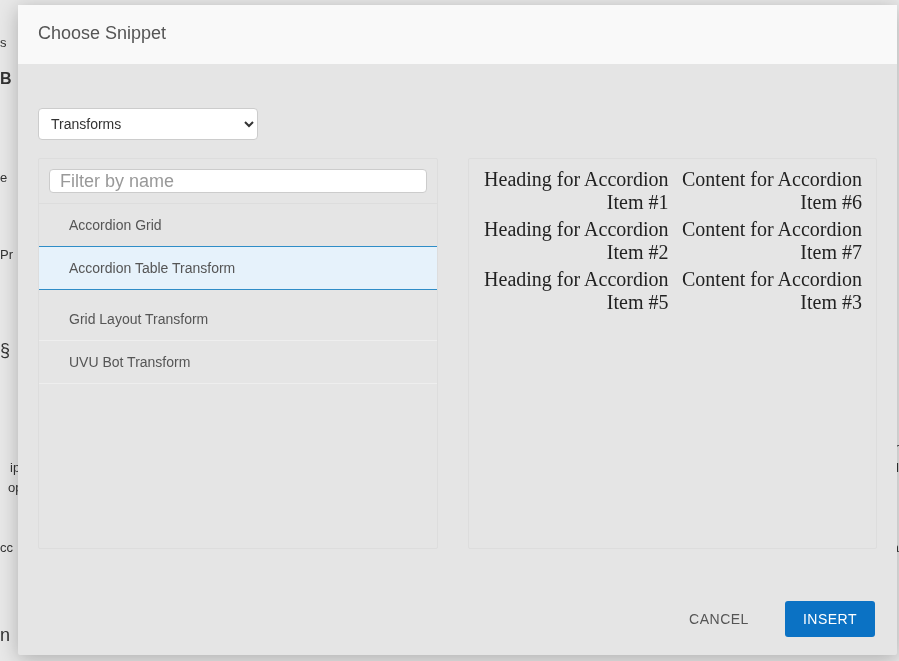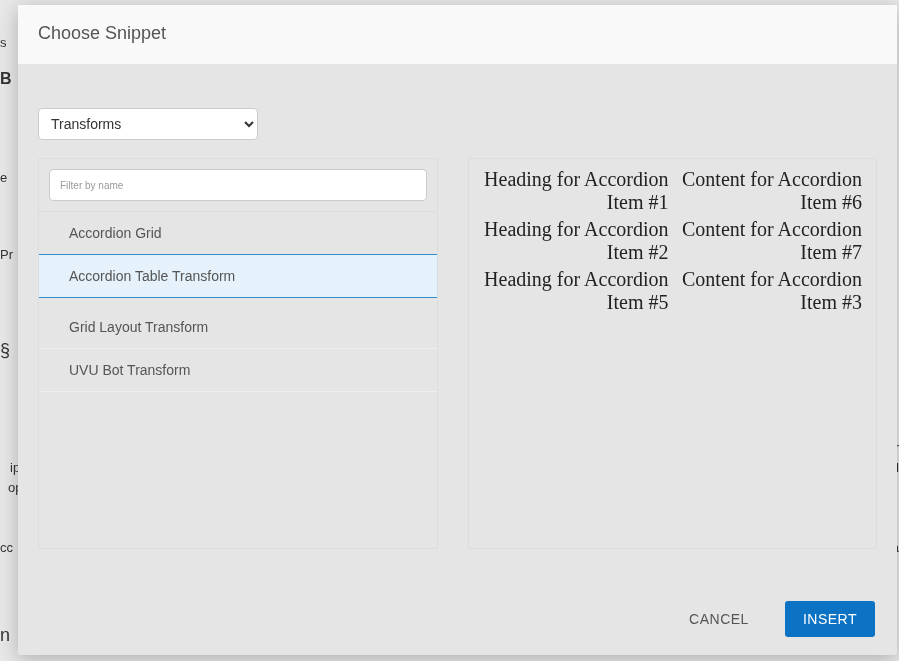--- a/index.html
+++ b/index.html
@@ -77,23 +77,23 @@
       display: flex;
       flex-direction: column;
       border-radius: 2px;
     }
     .filter-wrap {
       padding: 10px;
       border-bottom: 1px solid #ddd;
     }
     .filter-input {
       width: 100%;
-      height: 32px;
+      height: 24px;
       padding: 0 10px;
-      font-size: 10px;
+      font-size: 18px;
       color: #555;
       border: 1px solid #ccc;
       border-radius: 4px;
     }
     .filter-input::placeholder {
       color: #999;
     }
     .snippet-list {
       flex: 1;
       overflow: auto;

